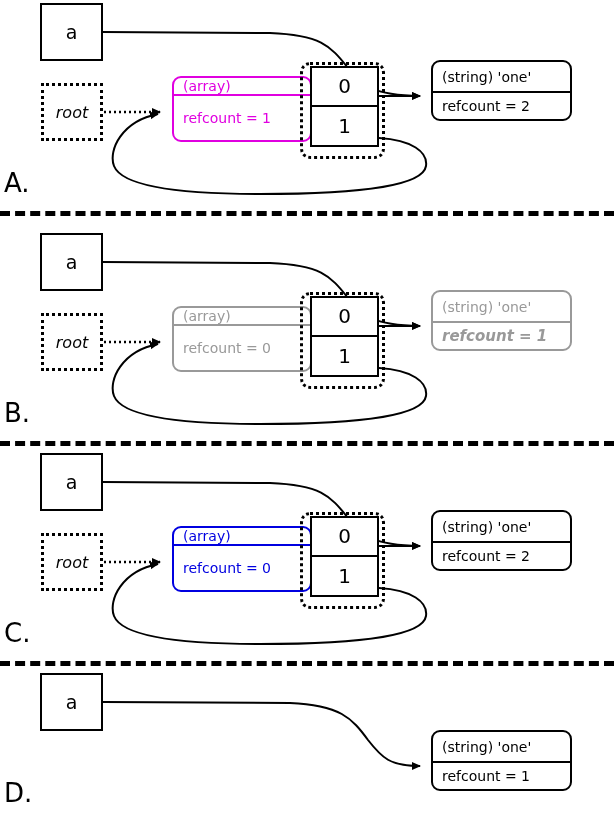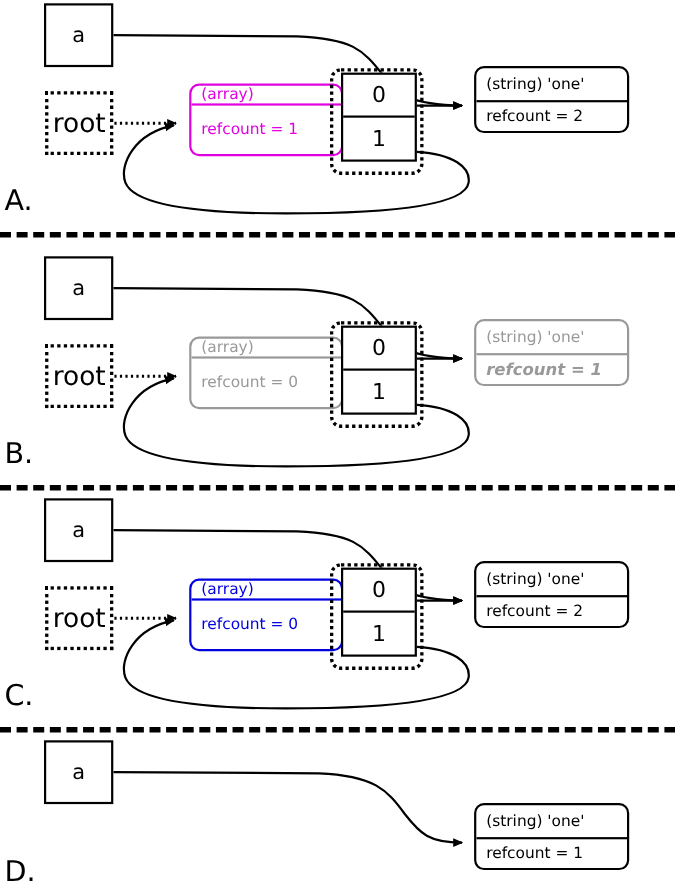--- a/index.html
+++ b/index.html
@@ -6,21 +6,21 @@
   body{width:614px;height:814px;position:relative;overflow:hidden;
        font-family:"DejaVu Sans","Liberation Sans",sans-serif;}
   .panel{position:absolute;left:0;width:614px;}
   .svg-layer{position:absolute;left:0;top:0;width:614px;height:814px;pointer-events:none;}
   
   .varbox{position:absolute;box-sizing:border-box;display:flex;align-items:center;
           justify-content:center;background:#fff;}
   .varbox.solid{border:2px solid #000;}
   .varbox.dotted{border:3px dotted #000;}
   .varbox .vlabel{font-size:19px;color:#000;}
-  .varbox.dotted .vlabel{font-size:24px;}
+  .varbox.dotted .vlabel{font-style:italic;font-size:16px;}
   
   .valbox{position:absolute;box-sizing:border-box;border:2px solid #000;border-radius:9px;
           background:#fff;display:flex;flex-direction:column;overflow:hidden;}
   .valbox .row{box-sizing:border-box;display:flex;align-items:center;padding-left:9px;
                font-size:14px;color:#000;white-space:nowrap;}
   .valbox .row.top{border-bottom:2px solid #000;}
   .valbox.magenta{border-color:#e000e0;}
   .valbox.magenta .row{color:#e000e0;}
   .valbox.magenta .row.top{border-bottom-color:#e000e0;}
   .valbox.blue{border-color:#0000e0;}

